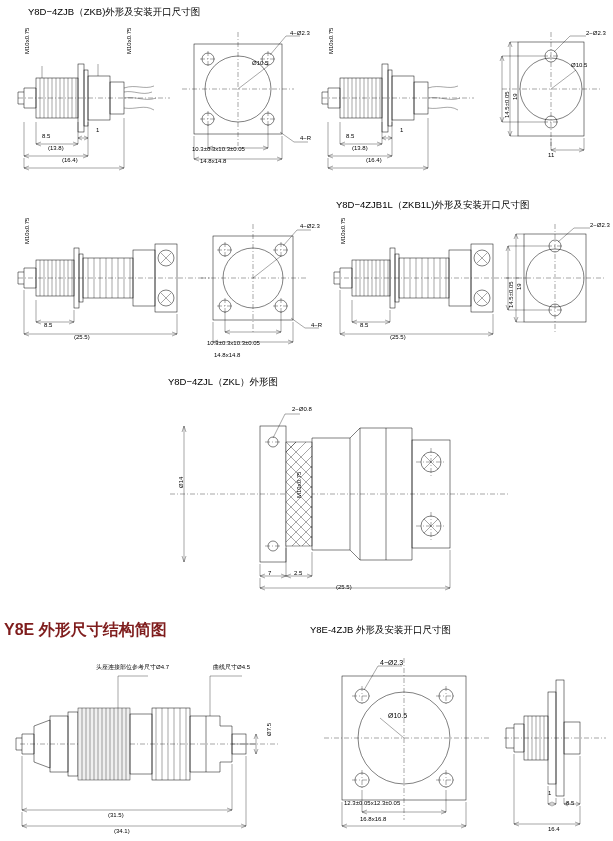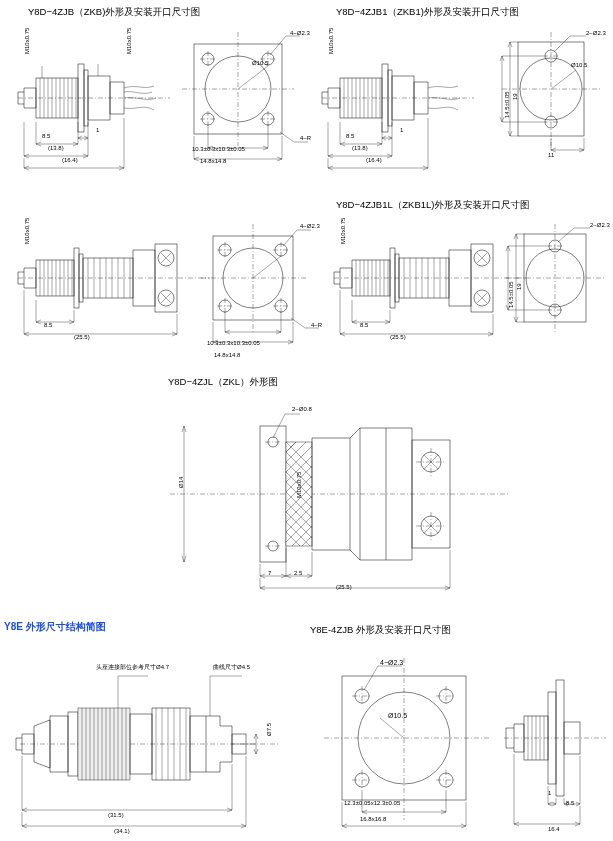--- a/index.html
+++ b/index.html
@@ -7,21 +7,21 @@
     width:613px;height:841px;
     background:#ffffff;
     font-family:"Liberation Sans", sans-serif;
     color:#000;
     position:relative;
     overflow:hidden;
   }
   .page{position:relative;width:613px;height:807px;}
 
   .ttl{position:absolute;font-size:9.5px;color:#000;white-space:nowrap;}
-  .ttl-blue{position:absolute;font-size:10px;font-weight:bold;color:#1d4ed8;white-space:nowrap;}
+  .ttl-blue{position:absolute;font-size:16px;font-weight:bold;color:#7f1d1d;white-space:nowrap;}
 
   .lbl{position:absolute;font-size:6px;color:#000;white-space:nowrap;}
   .lbl7{position:absolute;font-size:7px;color:#000;white-space:nowrap;}
   .lbl-v{position:absolute;font-size:6px;color:#000;white-space:nowrap;
     transform-origin:left top; transform:rotate(-90deg);}
 
   .drawing{position:absolute;}
   svg{display:block;overflow:visible;}
   .ln{stroke:#000;stroke-width:.5;fill:none;}
   .ln-thin{stroke:#000;stroke-width:.35;fill:none;}
@@ -29,21 +29,20 @@
   .dim{stroke:#000;stroke-width:.35;fill:none;}
   .hatchfill{fill:#ffffff;stroke:#000;stroke-width:.4;}
   .grayfill{fill:#efefef;stroke:#000;stroke-width:.4;}
 </style>
 </head>
 <body>
 
 <div class="page">
 
   <div class="ttl" style="left:28px;top:6px;">Y8D−4ZJB（ZKB)外形及安装开口尺寸图</div>
-  <div class="ttl" style="left:336px;top:6px;">Y8D−4ZJB1（ZKB1)外形及安装开口尺寸图</div>
 
   <div class="drawing" style="left:14px;top:26px;">
     <svg width="160" height="150" viewBox="0 0 160 150">
 
       <line class="dash" x1="4" y1="72" x2="156" y2="72"></line>
 
       <path class="ln" d="M10 62 L10 82 L22 82 L22 62 Z"></path>
       <path class="ln" d="M4 66 L10 66 M4 78 L10 78 M4 66 L4 78"></path>
 
       <rect class="ln" x="22" y="52" width="42" height="40"></rect>

